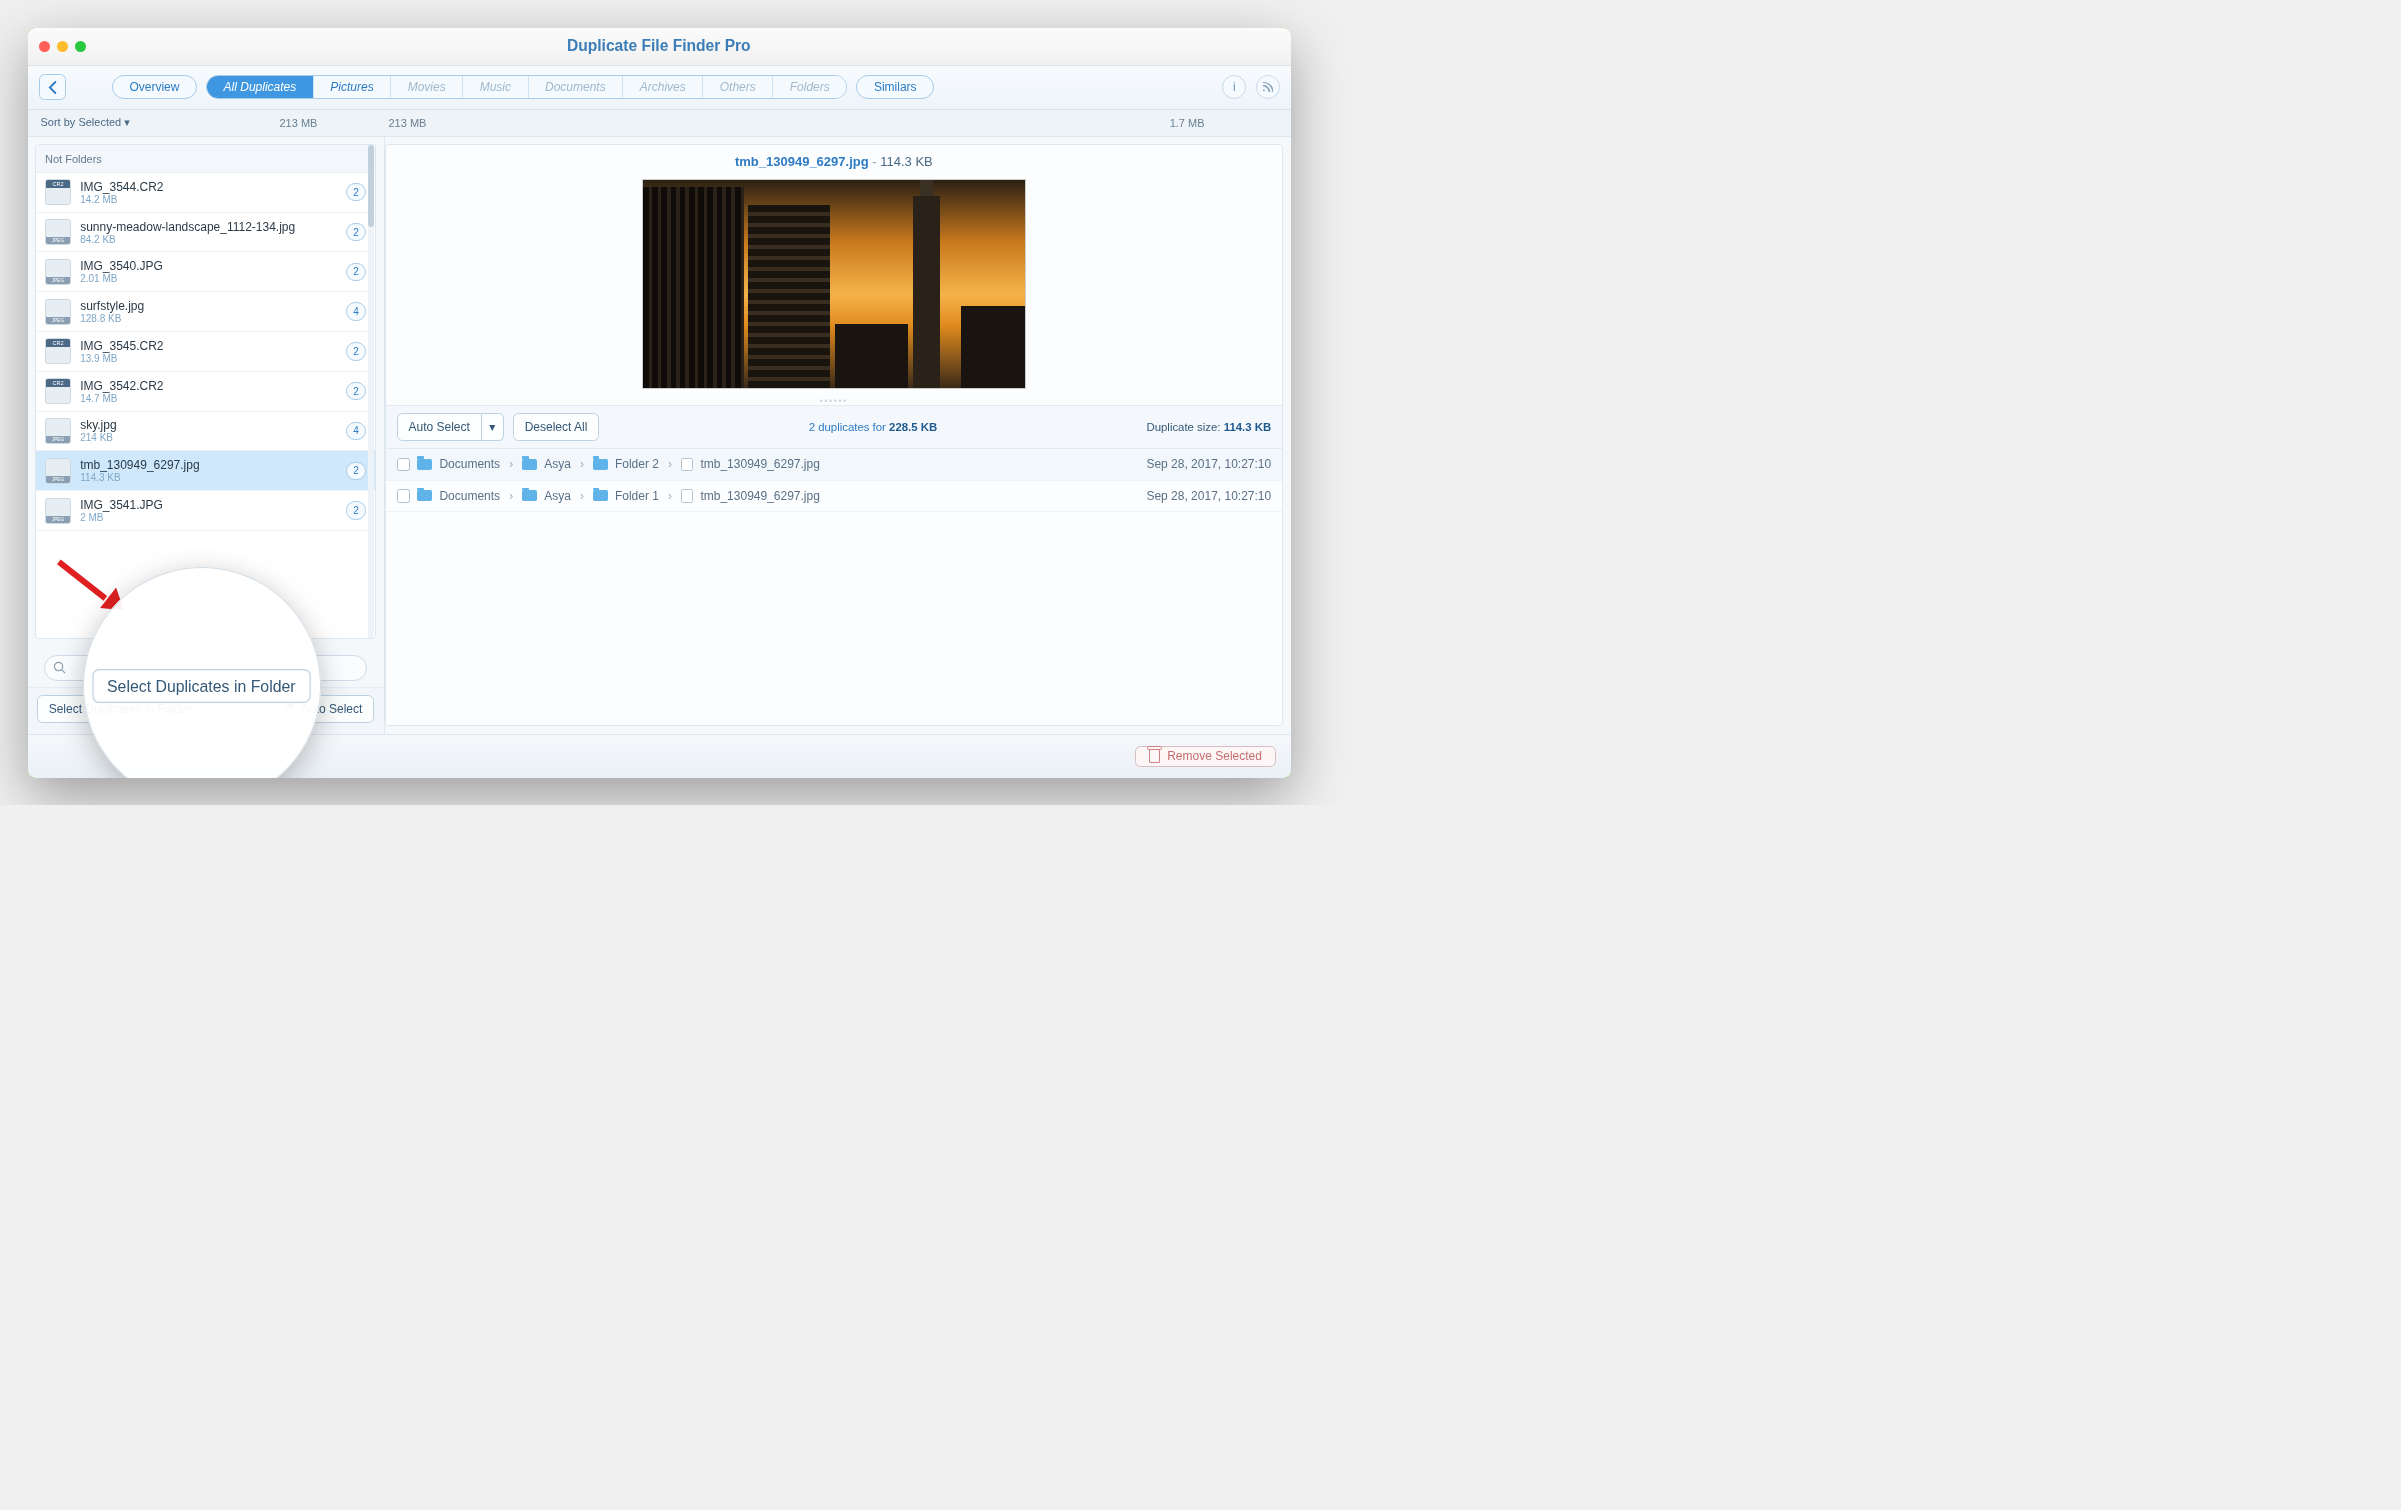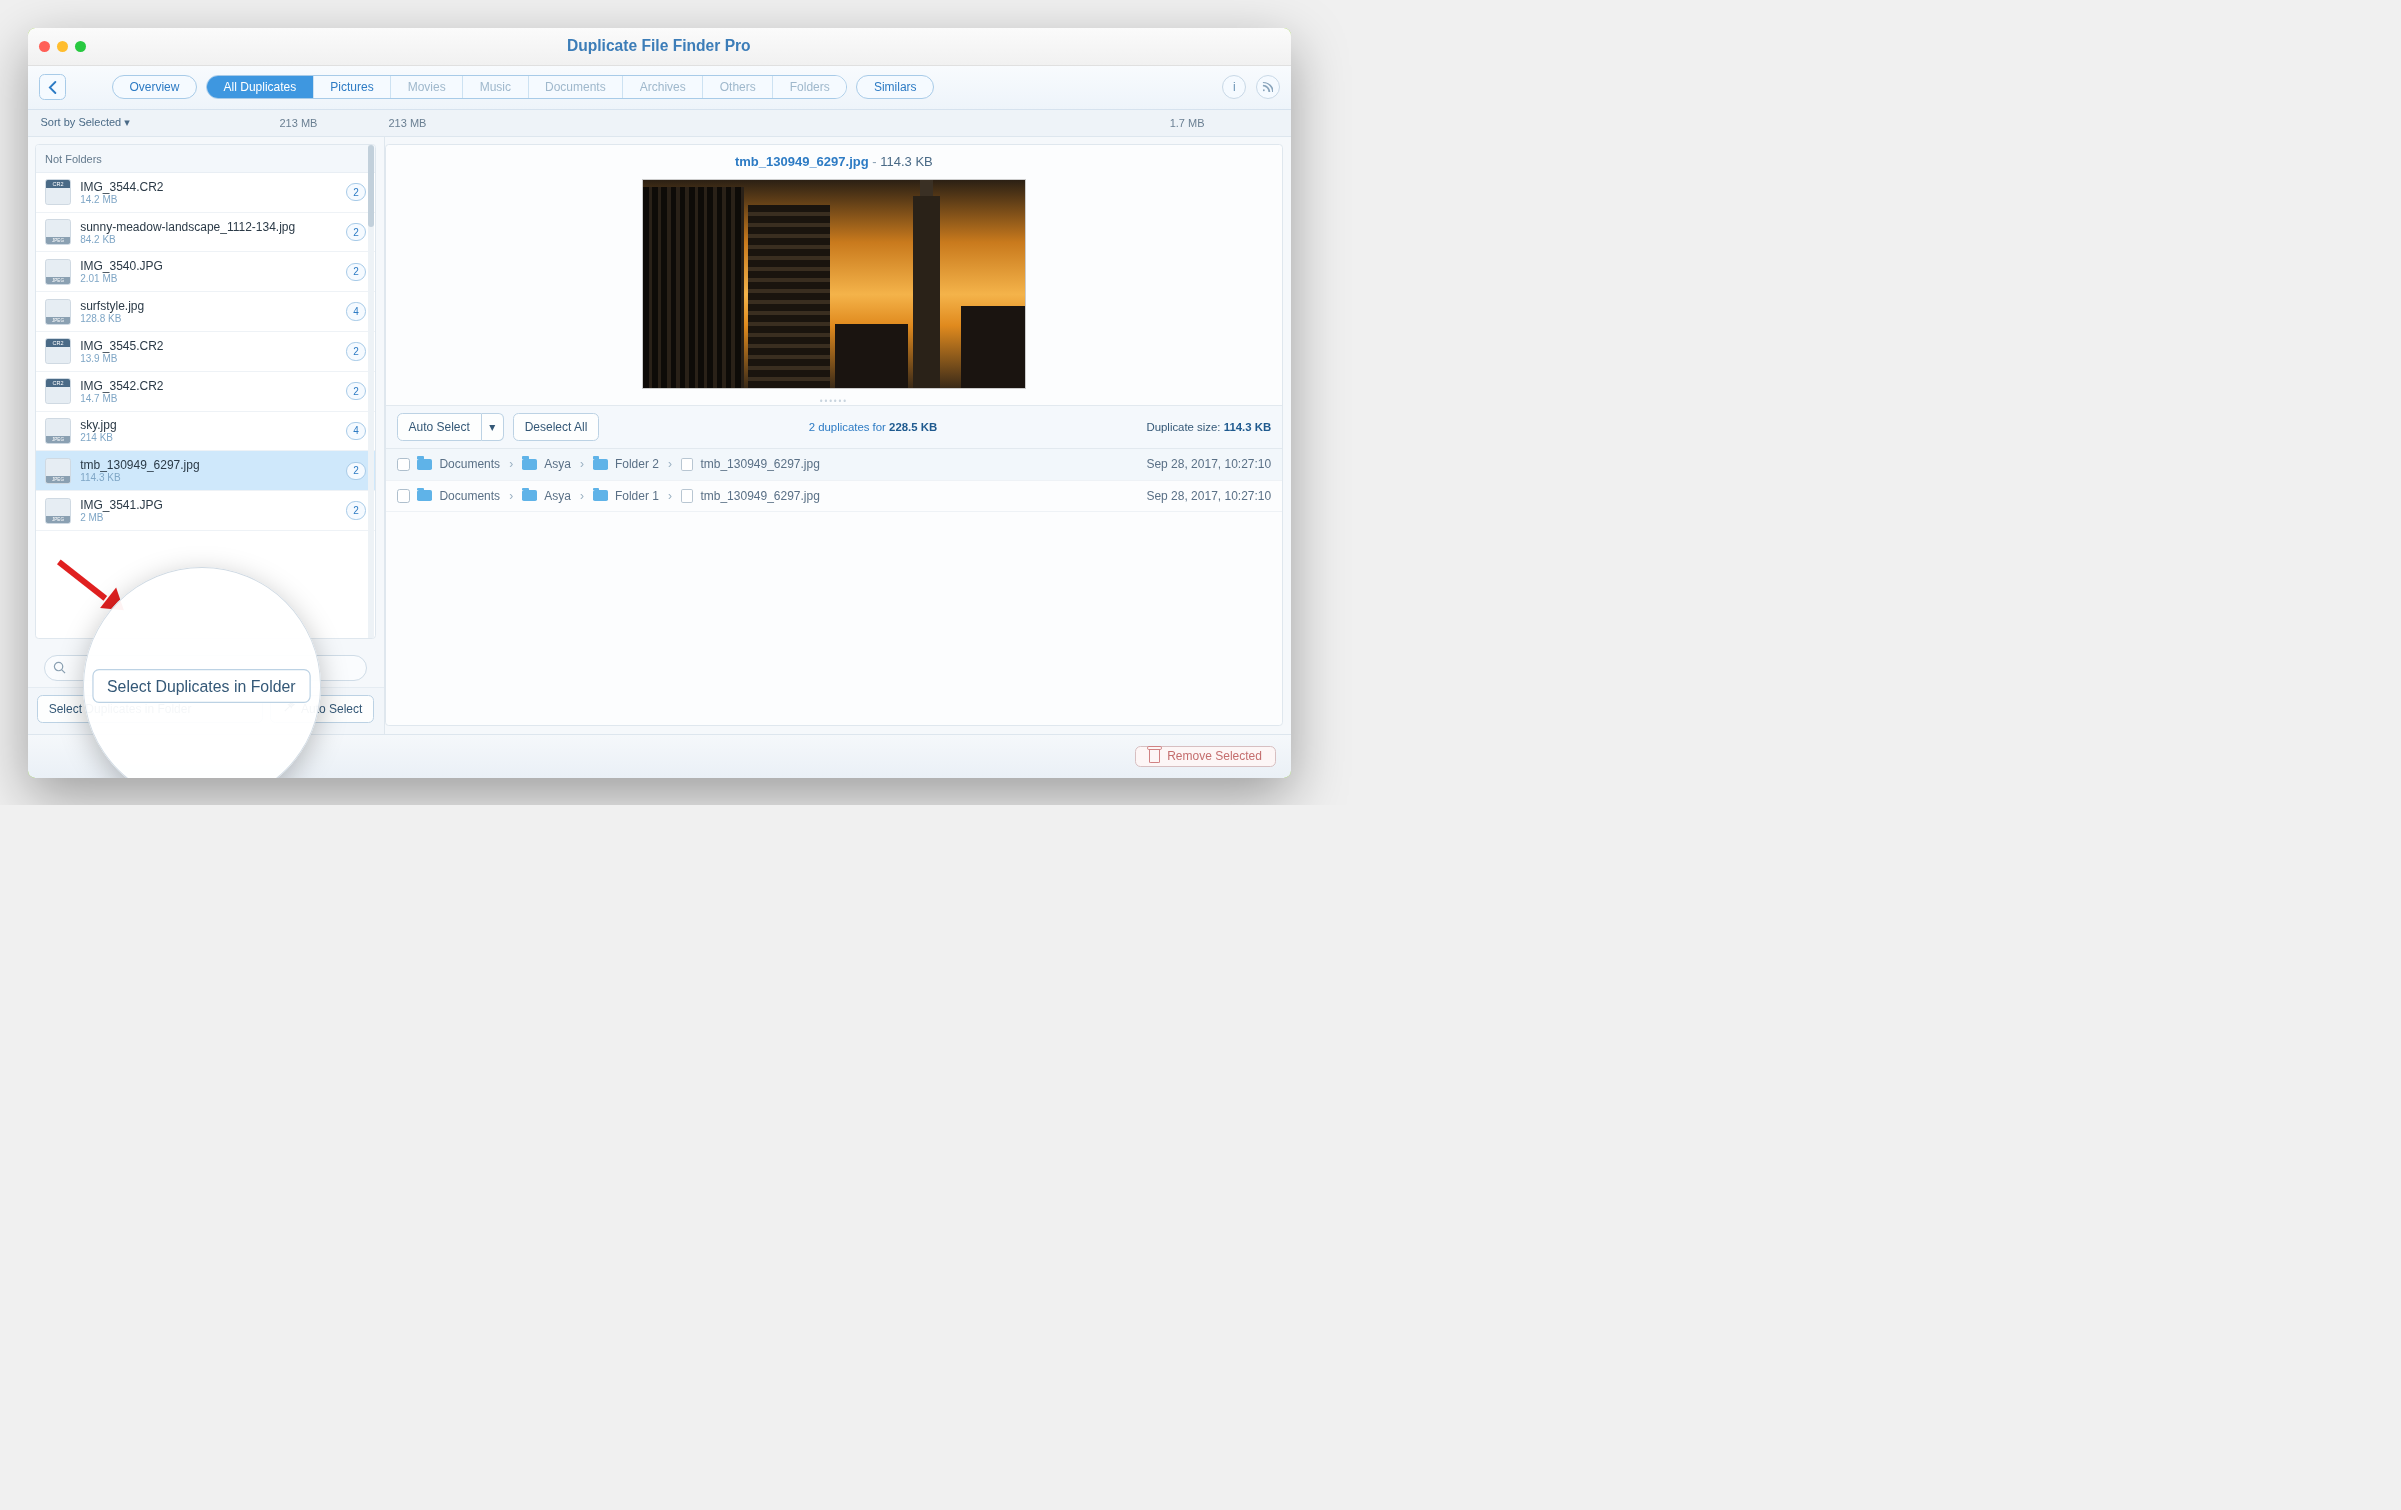--- a/index.html
+++ b/index.html
@@ -9,21 +9,21 @@
   box-shadow: 0 18.3px 55px rgba(0,0,0,0.35); overflow: hidden; position: relative;
   display: flex; flex-direction: column;
 }
 .titlebar { height: 38px; background: linear-gradient(#fbfbfb,#f1f1f1); border-bottom: 0.9px solid #e0e0e0; display:flex; align-items:center; padding: 0 11px; }
 .traffic { display:flex; gap:7.3px; }
 .traffic span { width:11px; height:11px; border-radius:50%; display:block; }
 .tl-close{background:#ff5f57;} .tl-min{background:#ffbd2e;} .tl-max{background:#28c940;}
 .title { flex:1; text-align:center; font-size:15.6px; font-weight:600; color:#3c7db8; }
 .toolbar { height:44px; background:linear-gradient(#f8fbfe,#eef4fa); border-bottom:0.9px solid #d6e2ee; display:flex; align-items:center; padding:0 11px; gap:9.2px; }
 .back-btn { width:27.5px; height:26px; border:0.9px solid #a8cbe8; border-radius:5.5px; background:#f5faff; display:flex; align-items:center; justify-content:center; color:#2d7bc4; font-size:13px; cursor:pointer;}
-.pill-row { display:flex; border:0.9px solid #a8cbe8; border-radius:13px; overflow:hidden; height:24px; }
+.pill-row { display:flex; border:0.9px solid #a8cbe8; border-radius:13px; overflow:hidden; height:24px;font-style:italic; }
 .pill { padding:0 16.5px; font-size:12px; color:#2d7bc4; display:flex; align-items:center; border-right:0.9px solid #cde2f2; background:#f5faff; cursor:pointer; white-space:nowrap;}
 .pill:last-child{border-right:none;}
 .pill.active { background:#3e97e0; color:#fff; }
 .pill.solo { border:0.9px solid #a8cbe8; border-radius:13px; height:24px; }
 .pill.disabled { color:#9fb8cc; }
 .toolbar .spacer{flex:1;}
 .icon-btn { width:24px; height:24px; border:0.9px solid #c8d8e6; border-radius:50%; background:#f5faff; display:flex; align-items:center; justify-content:center; color:#6b93b5; font-size:12px; cursor:pointer;}
 .subbar { height:27.5px; background:#eef3f8; border-bottom:0.9px solid #dde6ee; display:flex; align-items:center; padding:0 13px; font-size:11px; color:#6a7f92; }
 .subbar .sort{color:#4a6a86; cursor:pointer;}
 .sz1{position:absolute; left:252px;} .sz2{position:absolute; left:361px;} .sz3{margin-left:auto;}

